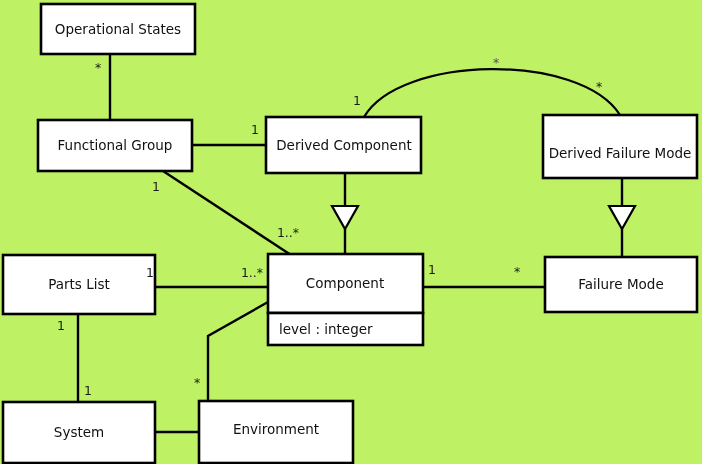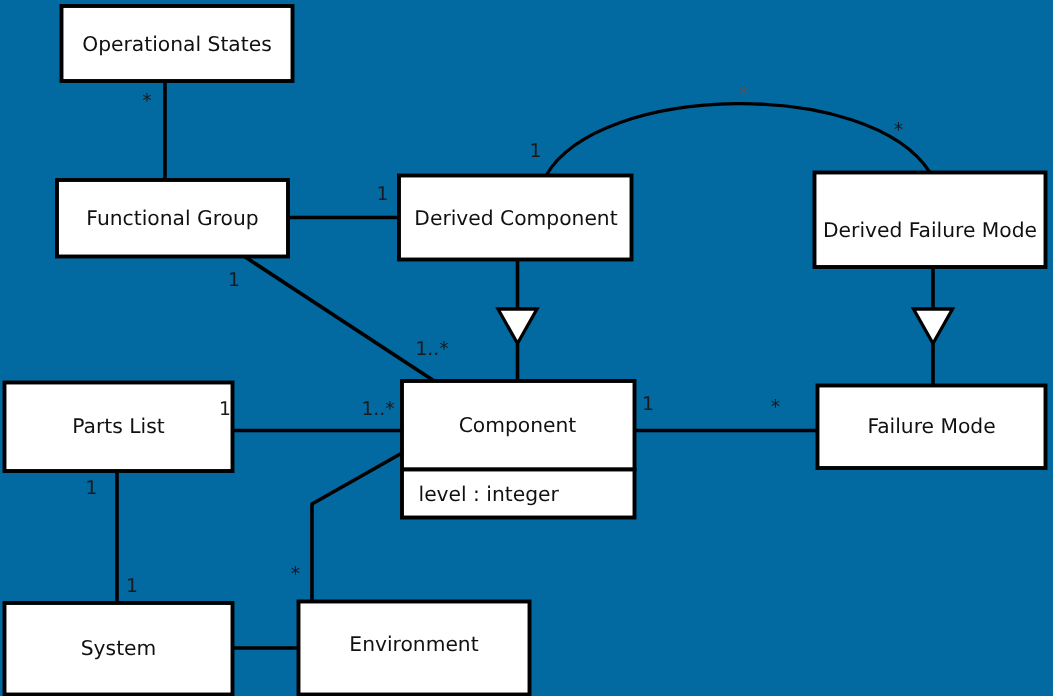--- a/index.html
+++ b/index.html
@@ -4,21 +4,21 @@
 <style>
   html, body {
     margin: 0;
     padding: 0;
     background: #ffffff;
   }
   #diagram-root {
     position: relative;
     width: 702px;
     height: 464px;
-    background: #0369a1;
+    background: #bef264;
     overflow: hidden;
     font-family: "DejaVu Sans", sans-serif;
     text-align: right;
   }
   svg.layer {
     position: absolute;
     top: 0;
     left: 0;
     width: 702px;
     height: 464px;

